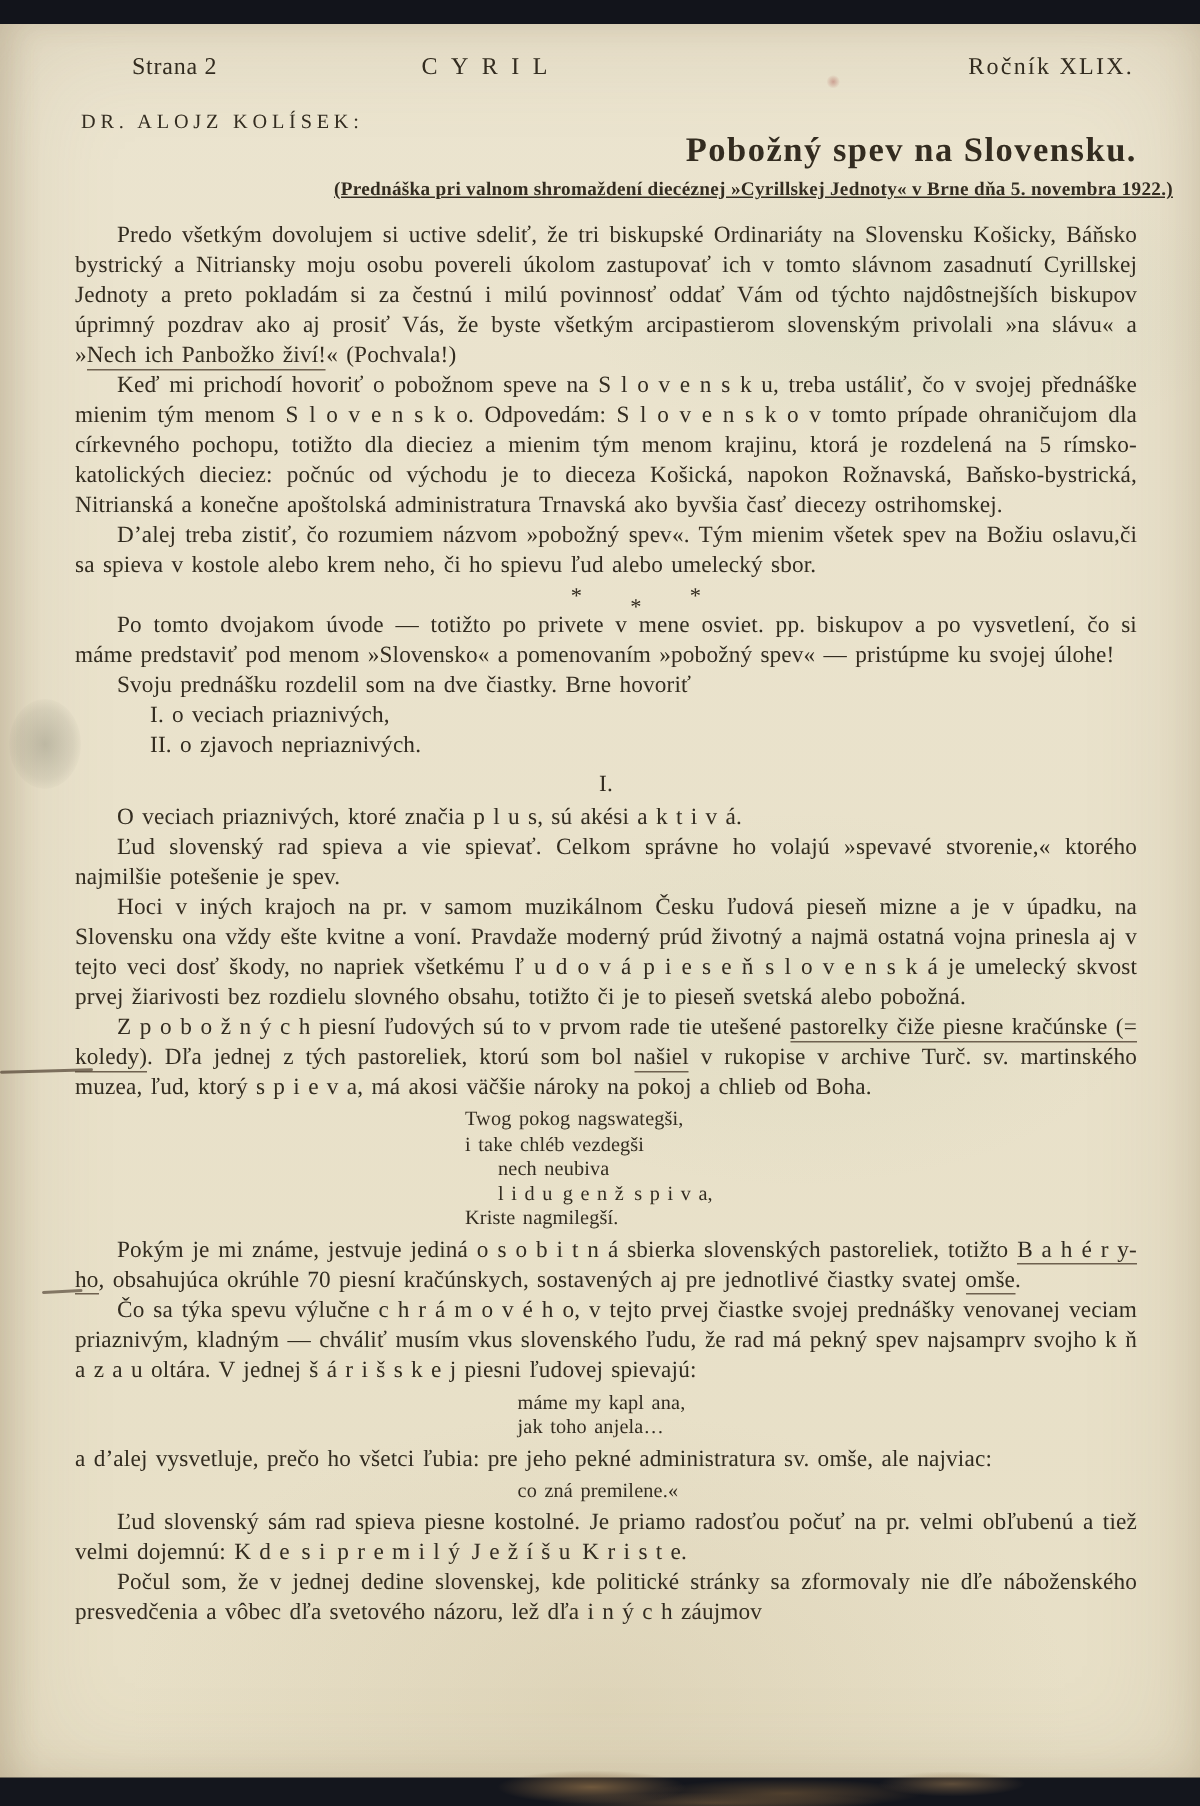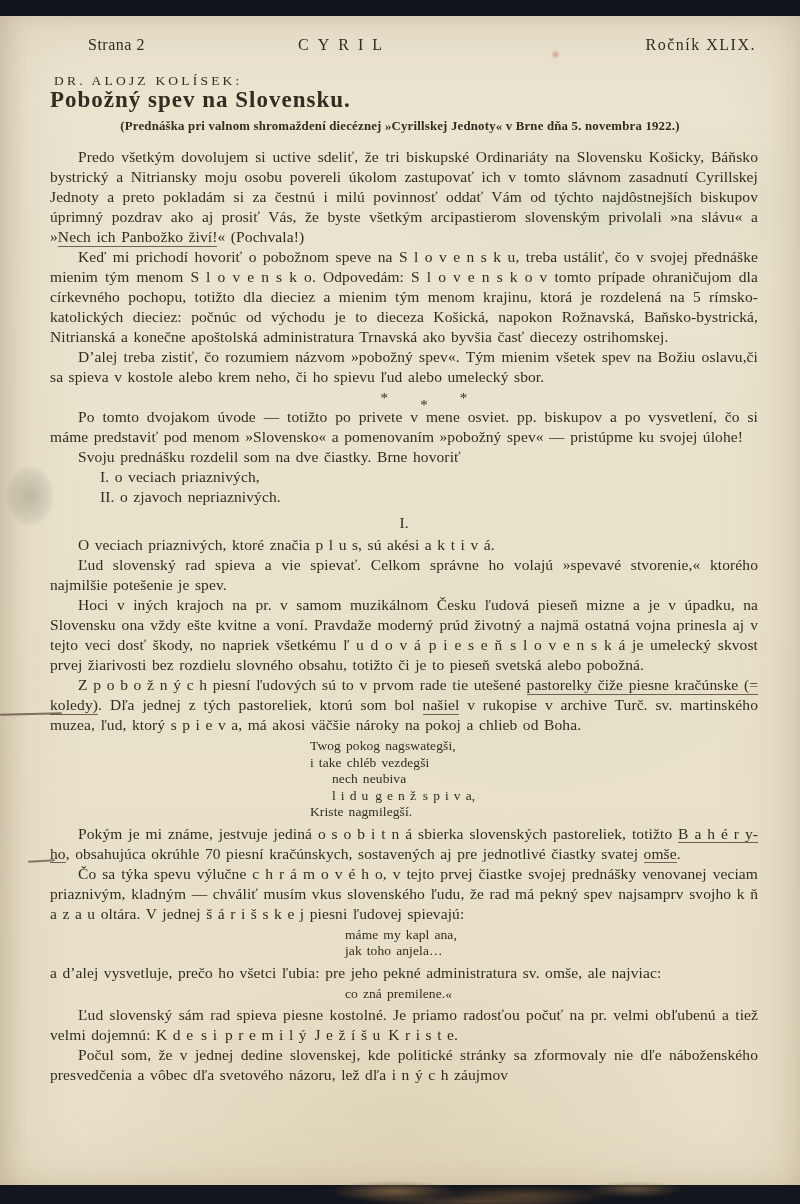--- a/index.html
+++ b/index.html
@@ -13,25 +13,25 @@
     background:
       radial-gradient(ellipse 320px 140px at 610px 190px, rgba(150,185,150,0.13), transparent 70%),
       radial-gradient(ellipse 340px 180px at 530px 650px, rgba(150,180,140,0.09), transparent 70%),
       radial-gradient(ellipse 420px 260px at 400px 1120px, rgba(205,192,160,0.35), transparent 75%),
       linear-gradient(#ebe4cf, #e7dfc6);
     box-shadow: inset 0 0 75px rgba(140,118,80,0.22), inset 0 -14px 28px rgba(125,104,70,0.18), inset 10px 0 18px rgba(130,110,75,0.10);
     color:#332c20;
   }
   .header{position:absolute;top:20px;left:0;width:800px;height:22px;font-size:16px;}
   .header-left{position:absolute;left:88px;top:0;letter-spacing:0.5px;}
-  .header-center{position:absolute;left:0;top:0;width:655px;text-align:center;letter-spacing:9px;padding-left:17px;}
+  .header-center{position:absolute;left:0;top:0;width:655px;text-align:center;letter-spacing:9px;}
   .header-right{position:absolute;right:44px;top:0;letter-spacing:1.5px;}
   .author{position:absolute;top:57px;left:54px;font-size:13.5px;letter-spacing:3.2px;text-align:center;}
-  .title{position:absolute;top:71px;left:50px;width:708px;text-align:left;font-size:23px;font-weight:bold;letter-spacing:1px;}
-  .subtitle{position:absolute;top:103px;left:18px;width:764px;text-align:center;font-size:12.8px;font-weight:bold;letter-spacing:0.2px;}
+  .title{position:absolute;top:71px;left:50px;width:708px;text-align:right;font-size:23px;font-weight:bold;letter-spacing:1px;}
+  .subtitle{position:absolute;top:103px;left:18px;width:764px;text-align:right;font-size:12.8px;font-weight:bold;letter-spacing:0.2px;text-decoration:underline;}
   .body{
     position:absolute;top:131px;left:50px;width:708px;
     font-size:15.5px;line-height:20px;text-align:justify;word-spacing:1.5px;letter-spacing:0.1px;
   }
   p.body-p{margin:0;text-indent:28px;position:relative;}
   p.body-p.noindent{text-indent:0;}
   .pen-u{border-bottom:1.6px solid rgba(88,74,58,0.85);padding-bottom:0.5px;}
   .divider{height:18px;margin:1px 0 1px 0;text-align:center;padding-left:40px;font-size:15px;}
   .divider .ast{position:relative;margin:0 16px;display:inline-block;}
   .divider .ast.mid{top:7px;}

